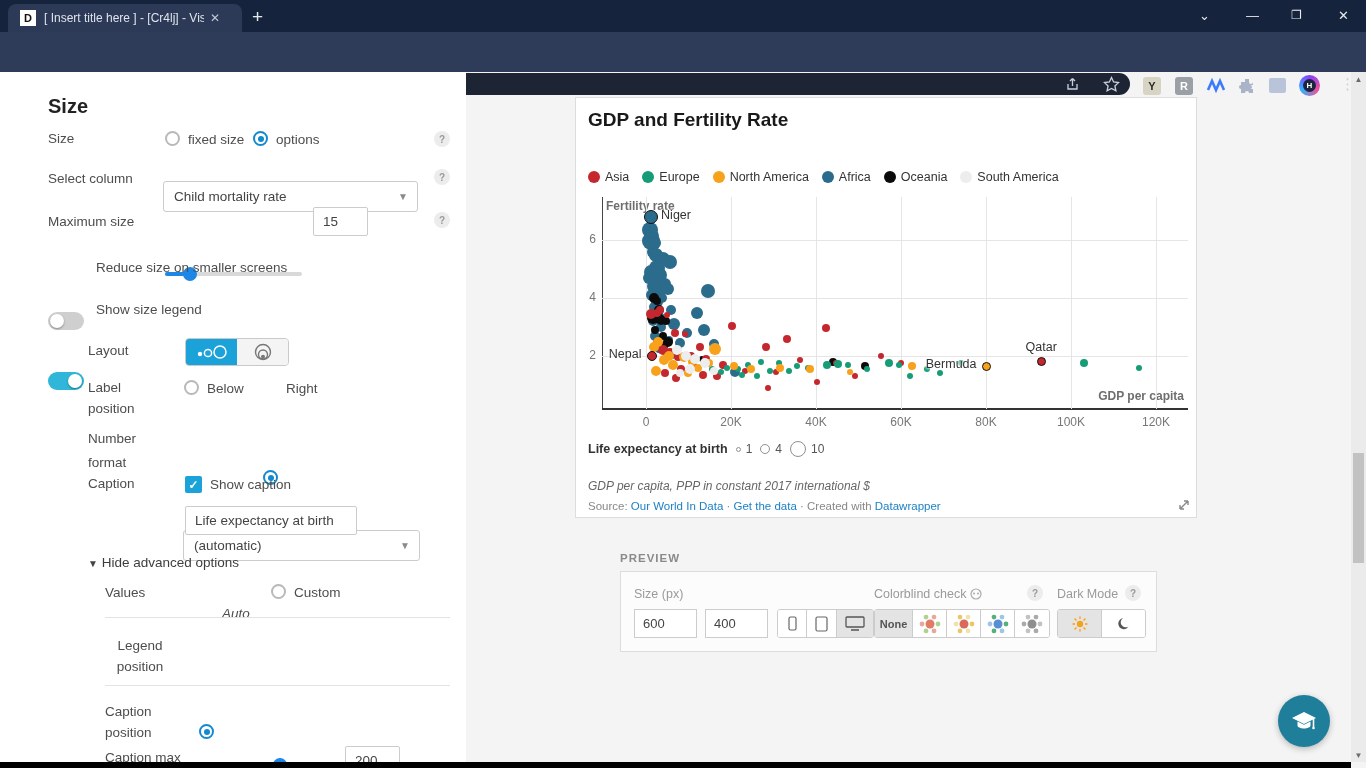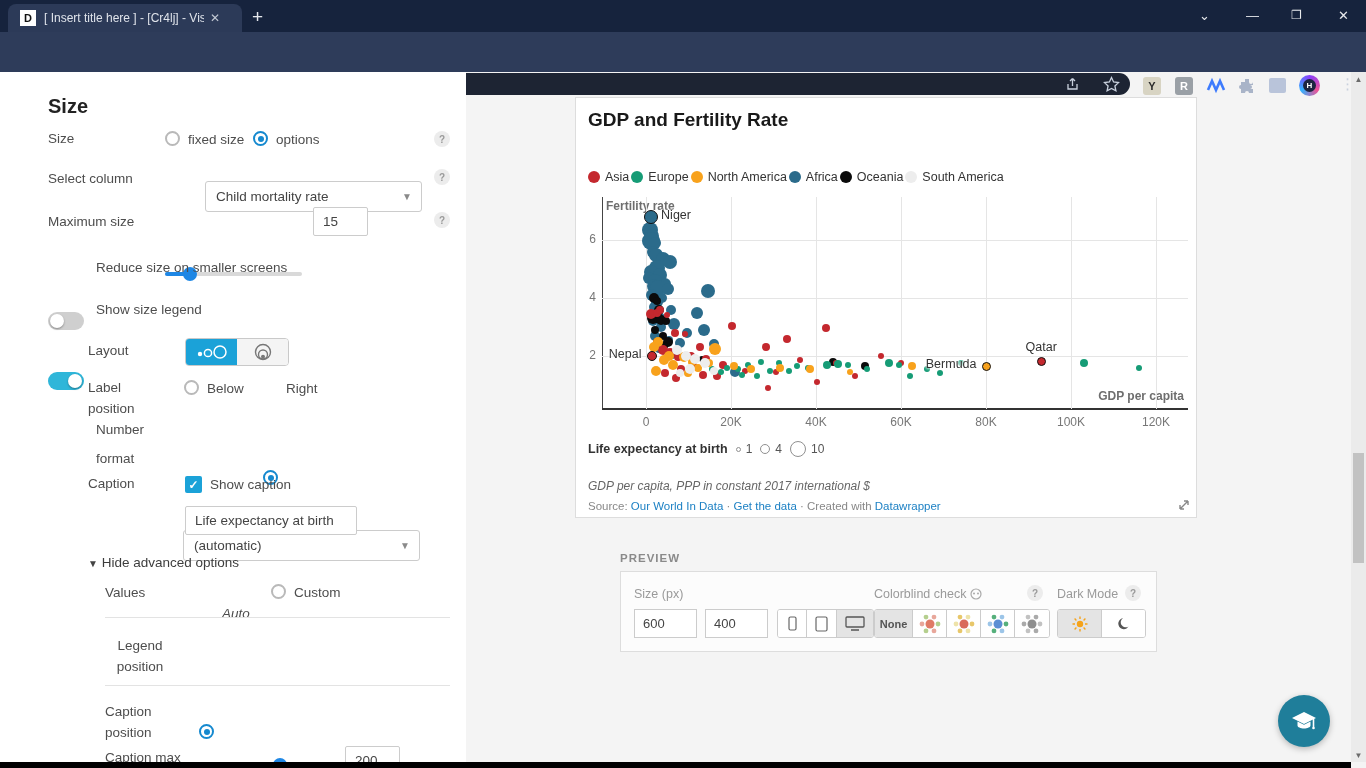--- a/index.html
+++ b/index.html
@@ -55,21 +55,21 @@
   .seg .cell.sel { background:#1ba2d8; }
   .divline { height:1px; background:#e3e3e3; }
   .slider-track { height:4px; border-radius:2px; background:#d9d9d9; position:relative; }
   .slider-fill { position:absolute; left:0; top:0; height:4px; border-radius:2px; background:#1e87e5; }
   .slider-thumb { position:absolute; top:-5px; width:14px; height:14px; border-radius:50%; background:#1e87e5; }
 
   
   .card { left:575px; top:97px; width:622px; height:421px; background:#fff; border:1px solid #ddd; }
   .c-title { left:12px; top:11px; font-size:19px; font-weight:bold; color:#191919; }
   .c-sub { left:12px; top:46px; font-size:13px; color:#333; }
-  .c-legend { left:12px; top:72px; display:flex; gap:2px; align-items:flex-start; }
+  .c-legend { left:12px; top:72px; display:flex; gap:13px; align-items:flex-start; }
   .c-legend .item { display:flex; gap:5px; align-items:center; font-size:12.5px; color:#333; }
   .c-legend .dot { width:12px; height:12px; border-radius:50%; }
   .plot { left:26px; top:99px; width:586px; height:212px; background:#fff; overflow:visible; }
   .gridv { position:absolute; top:0; width:1px; height:212px; background:#e5e5e5; }
   .gridh { position:absolute; left:0; width:586px; height:1px; background:#e5e5e5; }
   .axis-left { position:absolute; left:0; top:0; width:1px; height:212px; background:#444; }
   .axis-bottom { position:absolute; left:0; top:211px; width:586px; height:2px; background:#333; }
   .pt { position:absolute; border-radius:50%; }
   .pt.ring { border:1.5px solid #111; }
   .anno { position:absolute; font-size:12.5px; color:#333; white-space:nowrap;
@@ -169,21 +169,21 @@
     
     <div class="abs lbl" style="left:48px; top:59px;">Size</div>
     <span class="abs radio" style="left:165px; top:59px;"></span>
     <div class="abs lbl" style="left:188px; top:60px;">fixed size</div>
     <span class="abs radio on" style="left:253px; top:59px;"></span>
     <div class="abs lbl" style="left:276px; top:60px;">options</div>
     <div class="abs qmark" style="left:434px; top:59px;">?</div>
 
     
     <div class="abs lbl" style="left:48px; top:99px;">Select column</div>
-    <div class="abs select" style="left:163px; top:90px; width:217px;margin-left:42px;">
+    <div class="abs select" style="left:163px; top:90px; width:255px;">
       <span>Child mortality rate</span>
       <span class="chev">▼</span>
     </div>
     <div class="abs qmark" style="left:434px; top:97px;">?</div>
 
     
     <div class="abs lbl" style="left:48px; top:142px;">Maximum size</div>
     <div class="abs slider-track" style="left:165px; top:150px; width:137px;">
       <div class="slider-fill" style="width:25px;"></div>
       <div class="slider-thumb" style="left:18px;"></div>
@@ -221,21 +221,21 @@
     </div>
 
     
     <div class="abs lbl" style="left:88px; top:305px; width:70px; line-height:21px;">Label position</div>
     <span class="abs radio" style="left:184px; top:308px;"></span>
     <div class="abs lbl" style="left:207px; top:309px;">Below</div>
     <span class="abs radio on" style="left:263px; top:308px;"></span>
     <div class="abs lbl" style="left:286px; top:309px;">Right</div>
 
     
-    <div class="abs lbl" style="left:88px; top:343px; width:70px; line-height:29px;margin-left:8px;">Number format</div>
+    <div class="abs lbl" style="left:88px; top:355px; width:70px; line-height:24px;">Number format</div>
     <div class="abs select" style="left:183px; top:349px; width:237px;">
       <span>(automatic)</span>
       <span class="chev">▼</span>
     </div>
 
     
     <div class="abs lbl" style="left:88px; top:404px;">Caption</div>
     <div class="abs checkbox" style="left:185px; top:404px;">✓</div>
     <div class="abs lbl" style="left:210px; top:405px;">Show caption</div>
     <div class="abs inputbox" style="left:185px; top:434px; width:172px; height:29px;">Life expectancy at birth</div>

